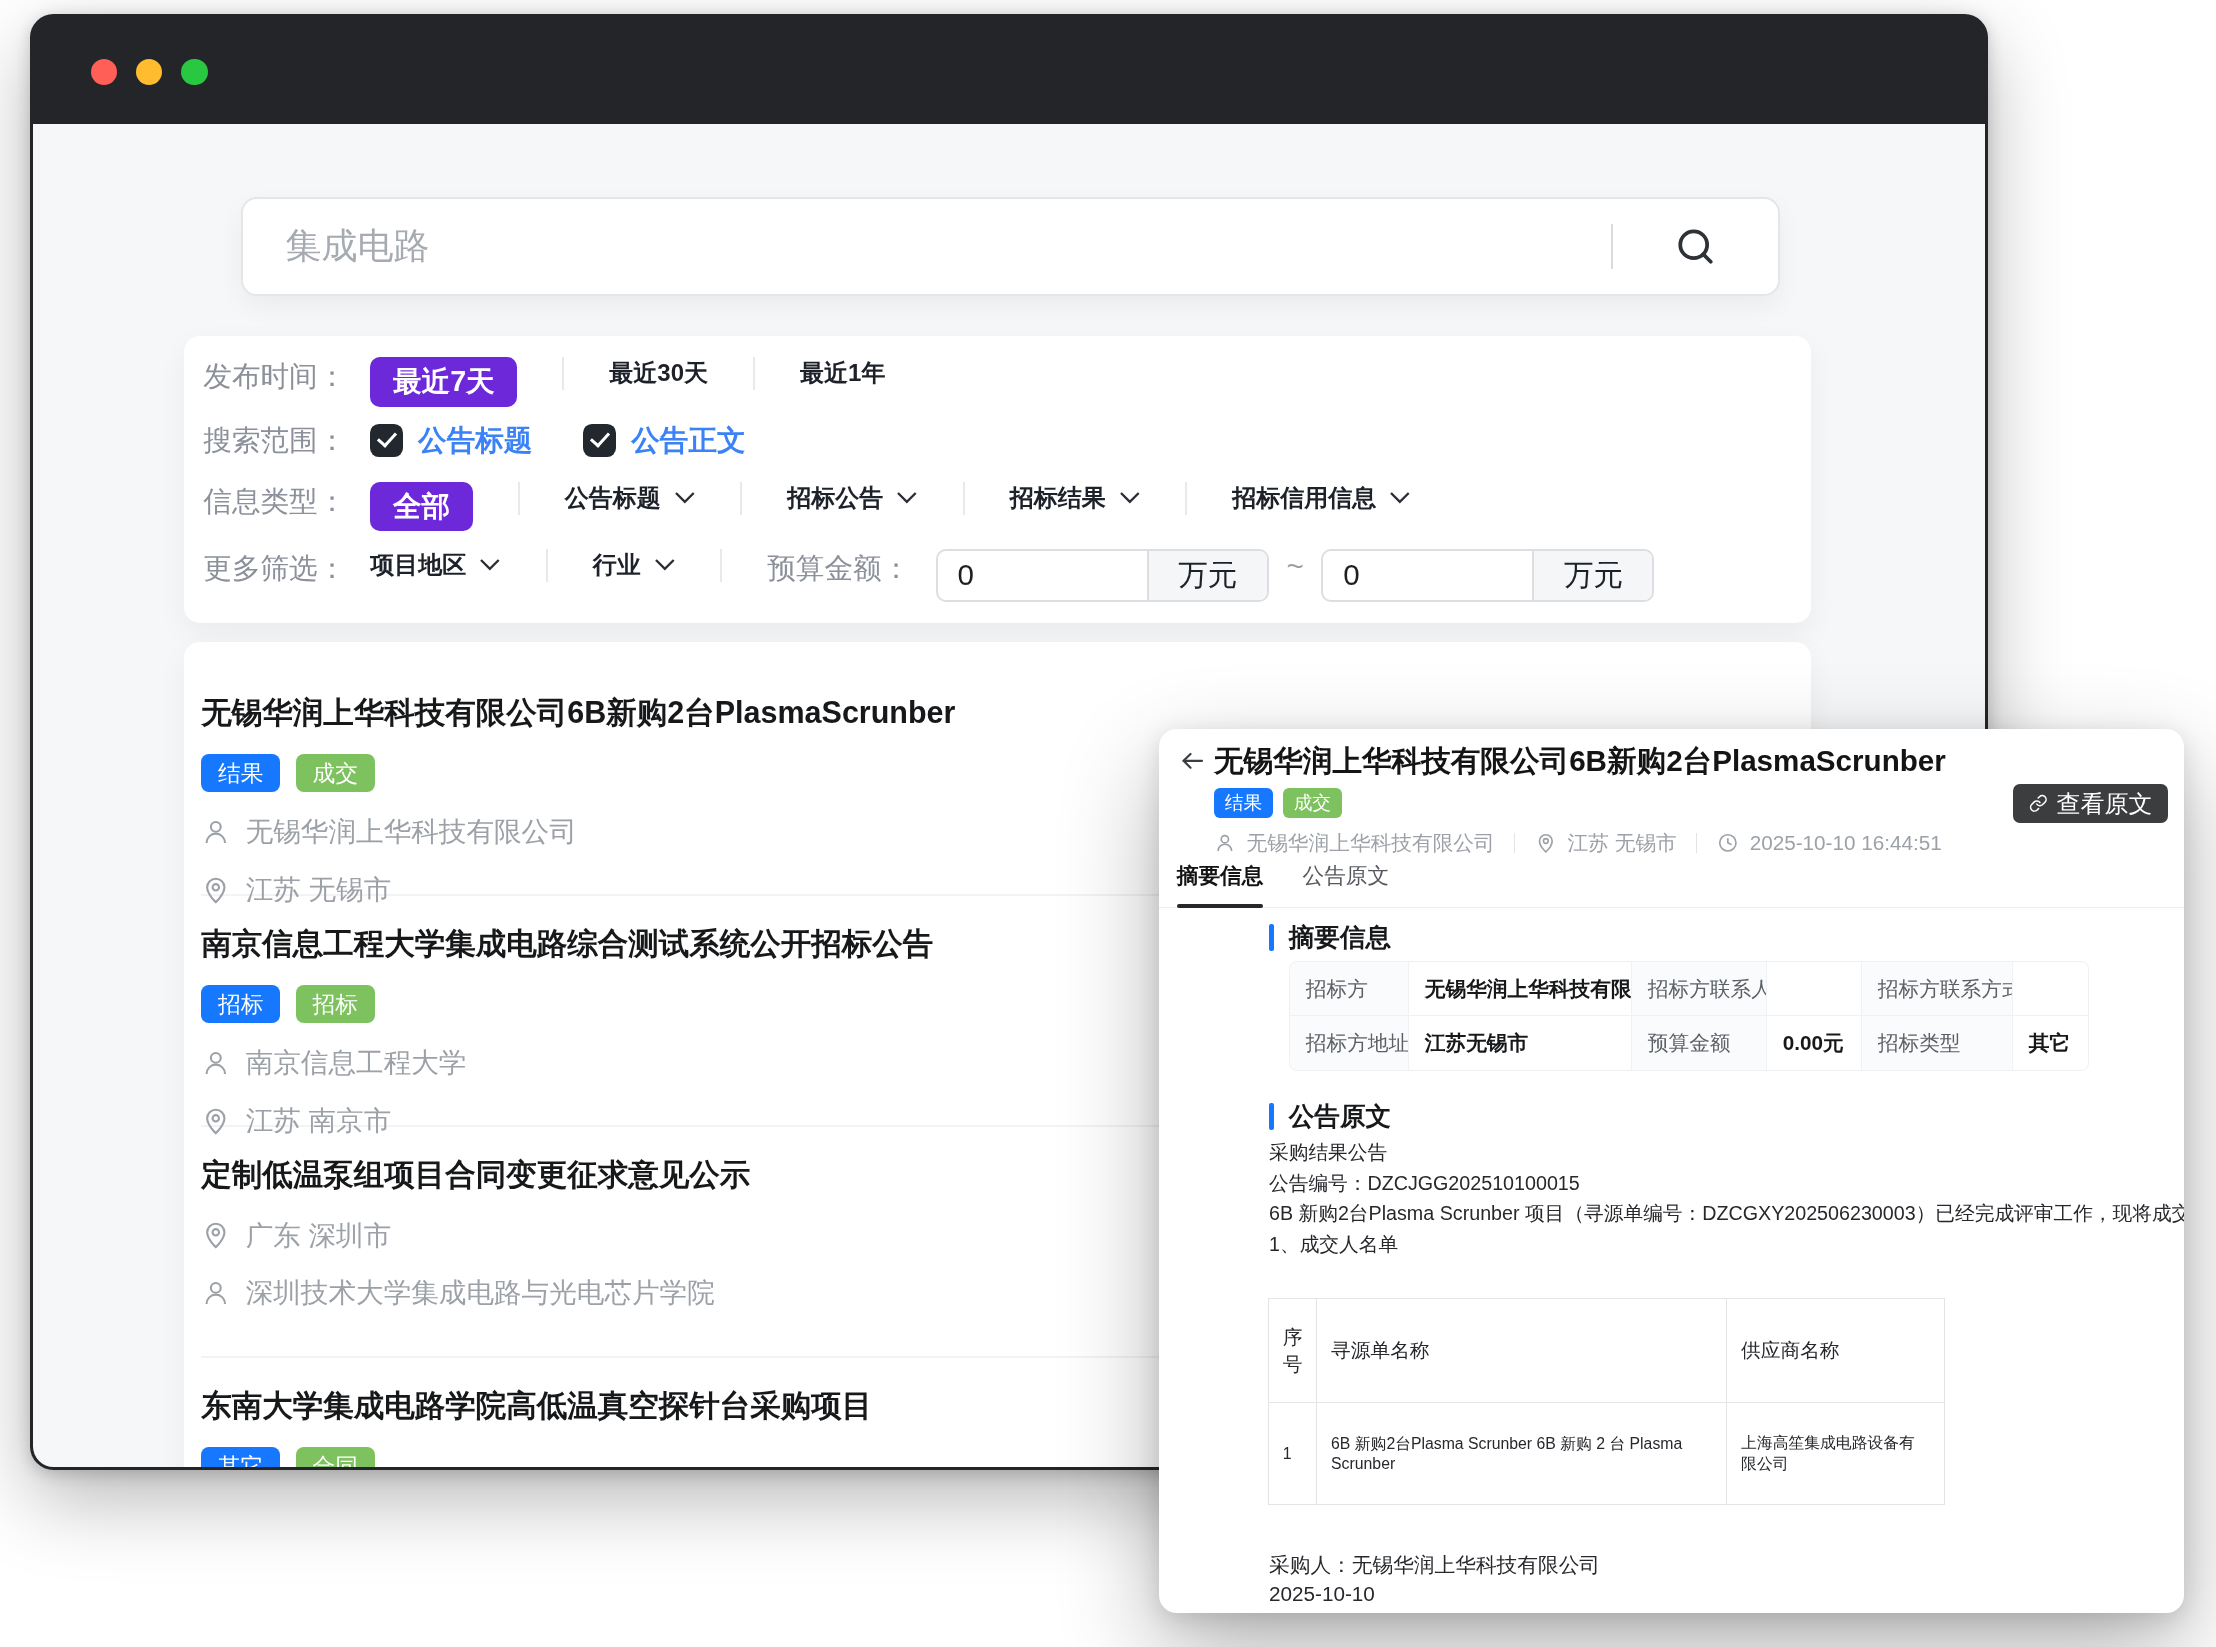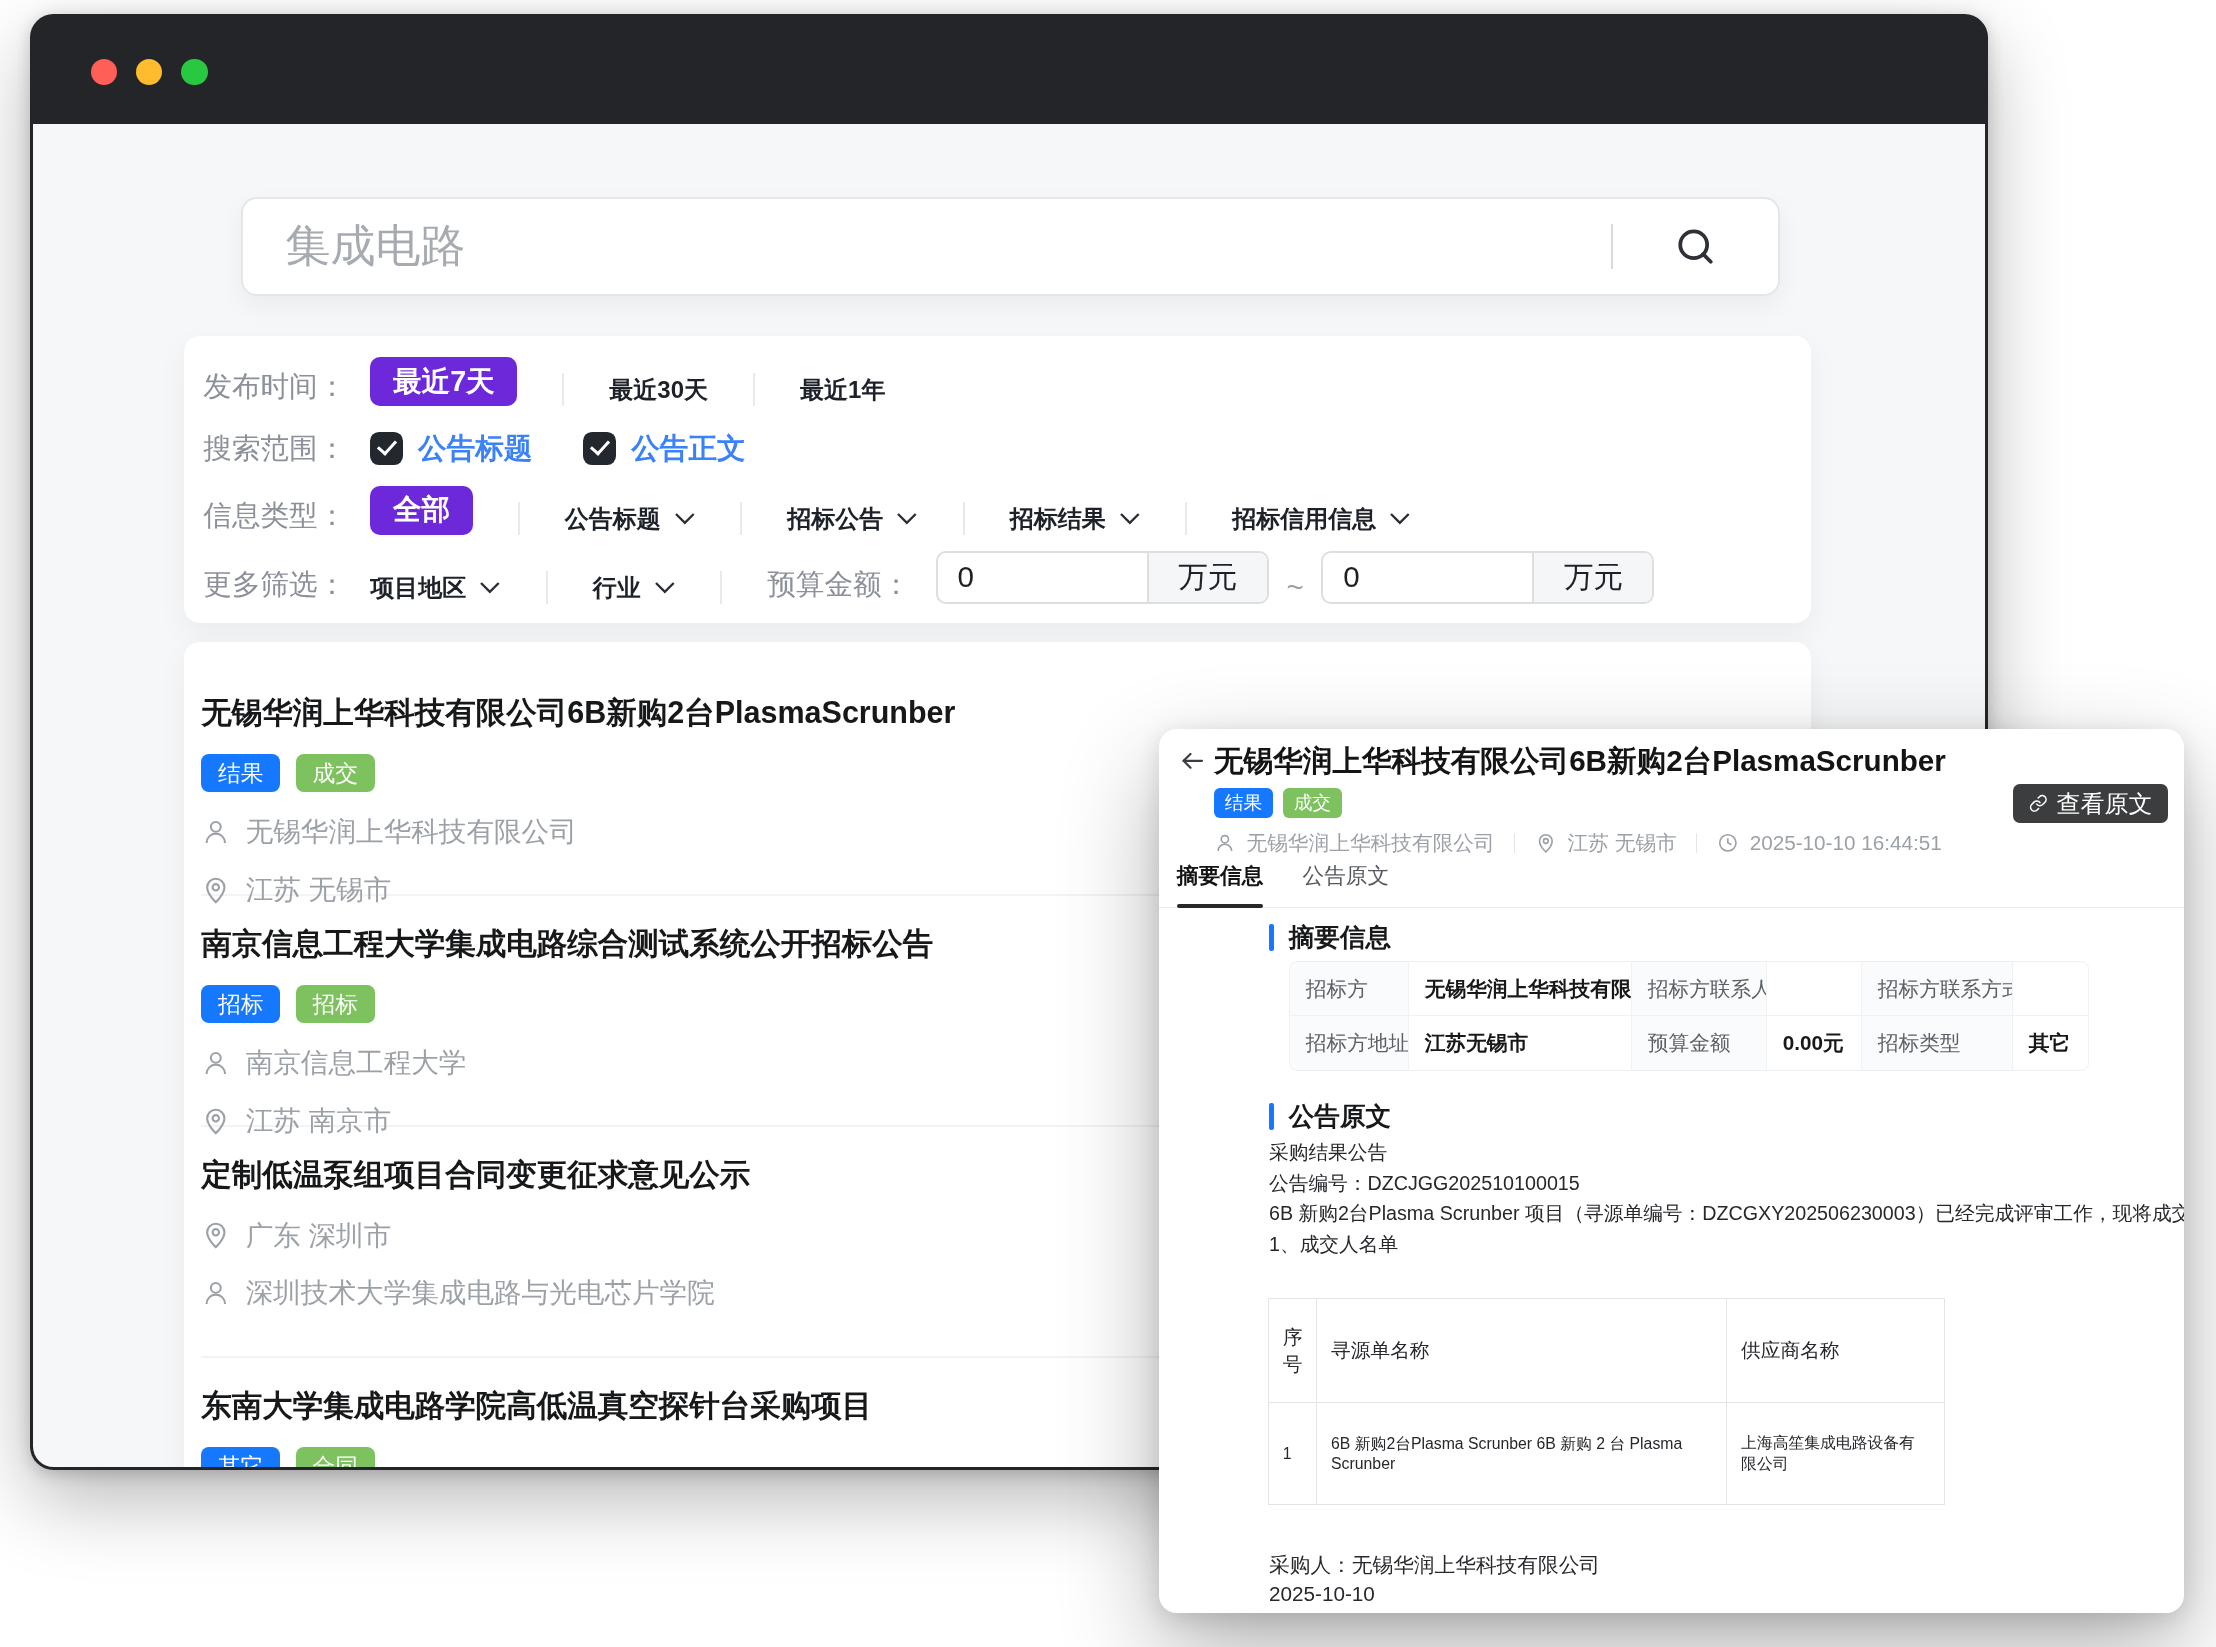--- a/index.html
+++ b/index.html
@@ -24,32 +24,32 @@
   }
 
   
   .search-box {
     position:absolute; left:208px; top:73px; width:1539px; height:99px;
     background:#fff; border:2px solid #e4e6e9; border-radius:15.8px;
     display:flex; align-items:center; box-shadow:0 9.9px 25.6px rgba(0,0,0,.05);
   }
   .search-input {
     flex:1; height:100%; border:none; outline:none; background:transparent;
-    padding:0 47px 0 43px; font-size:45px; color:#333; font-family:inherit;
+    padding:0 47px 0 43px; font-size:36px; color:#333; font-family:inherit;
   }
   .search-input::placeholder { color:#a6aab1; }
   .search-vdiv { width:2px; height:45px; background:#d9dbde; }
   .search-icon-wrap { width:165px; display:flex; justify-content:center; align-items:center; cursor:pointer; }
 
   
   .filter-card {
     position:absolute; left:151px; top:212px; width:1627px; height:287px;
     background:#fff; border-radius:15.8px; box-shadow:0 11.8px 29.6px rgba(0,0,0,.05);
   }
-  .frow { position:absolute; left:19.7px; right:19.7px; display:flex; align-items:flex-end; }
+  .frow { position:absolute; left:19.7px; right:19.7px; display:flex; align-items:flex-start; }
   .frow1 { top:21.7px;  height:49px; }
   .frow2 { top:85px;  height:47px; }
   .frow3 { top:146px; height:53px; }
   .frow4 { top:213px; height:55px; }
   .flabel { width:167px; font-size:28.6px; color:#8b909a; flex:none; }
   .pill {
     background:#6d28d9; color:#fff; font-size:28.6px; font-weight:600;
     padding:8.9px 22.7px; border-radius:9.9px; cursor:pointer; line-height:1.1;
   }
   .fopt { font-size:24px; color:#1d2129; font-weight:600; cursor:pointer;

